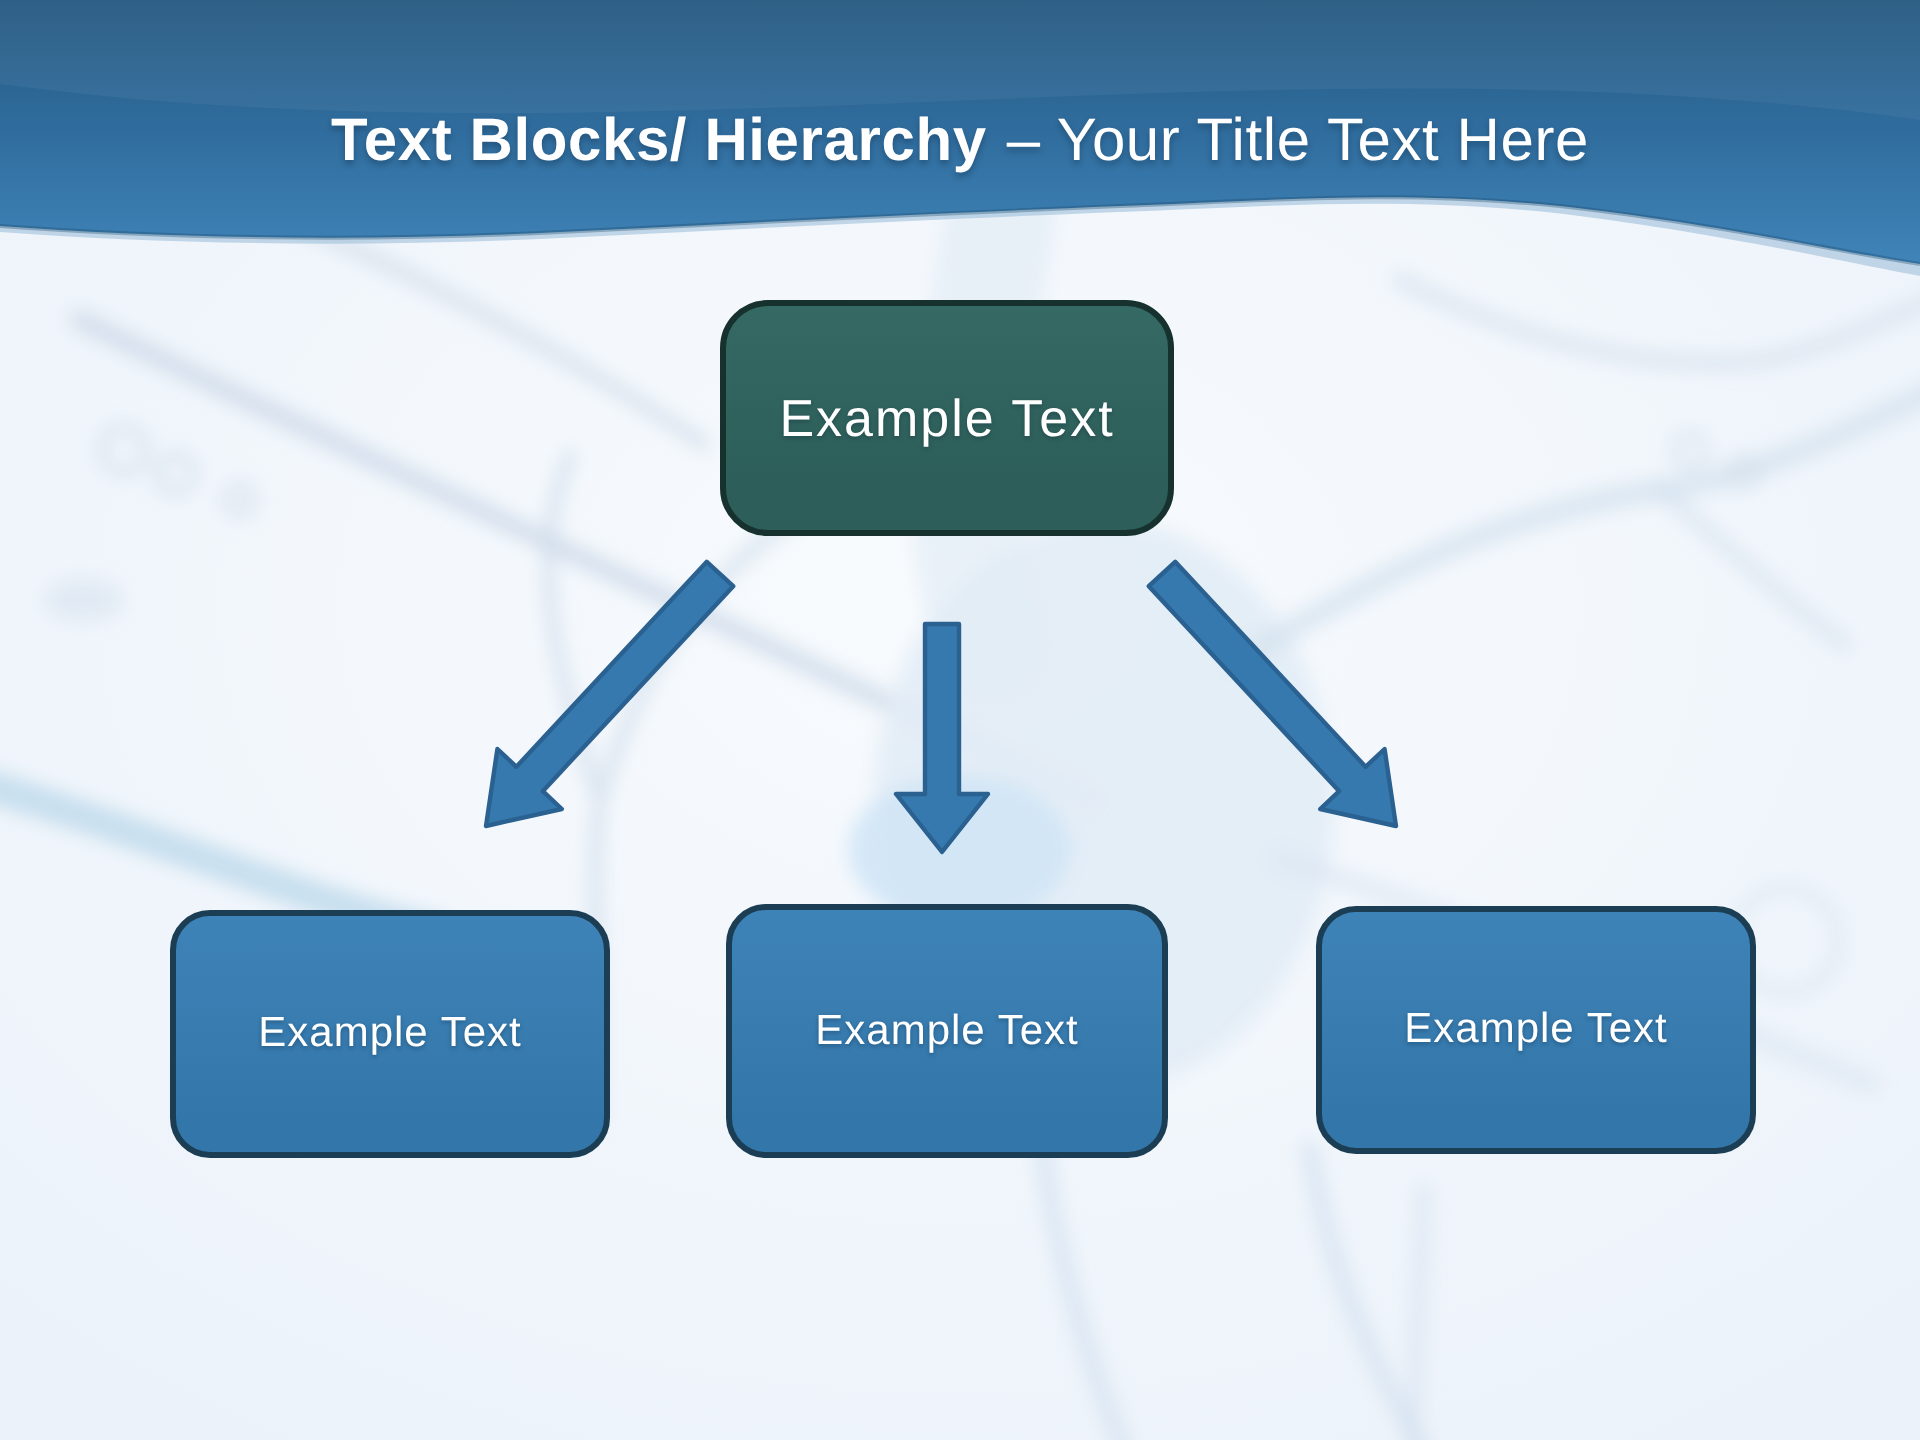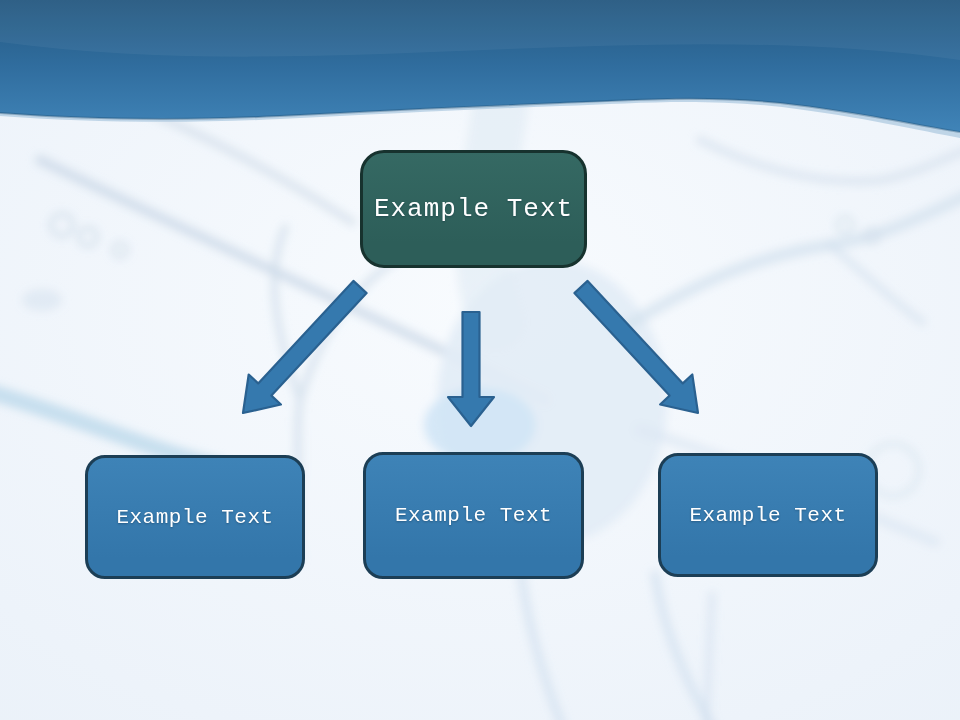--- a/index.html
+++ b/index.html
@@ -21,21 +21,20 @@
     white-space:nowrap;
   }
   .slide-title .t-bold{font-weight:700;}
   .slide-title .t-reg{font-weight:400;margin-left:10px;}
 
   
   .node{
     position:absolute;display:flex;align-items:center;justify-content:center;
     color:var(--node-text,#fff);box-sizing:border-box;text-align:center;
     text-shadow:0 1px 2px rgba(10,35,55,.35);
-    font-family:Liberation Mono, monospace;
   }
   .node-root{
     left:360px;top:150px;width:227px;height:118px;
     background:linear-gradient(180deg,var(--root-fill-light,#356963) 0%,var(--root-fill,#2d5e59) 80%);
     border:3px solid var(--root-border,#17322e);
     border-radius:24px;font-size:26px;letter-spacing:1px;
   }
   .node-child{
     width:220px;height:124px;
     background:linear-gradient(180deg,var(--child-fill-light,#3e83b7) 0%,var(--child-fill,#3376aa) 85%);
@@ -92,20 +91,23 @@
         <stop offset="0.5" style="stop-color:var(--header-mid,#306d9e)"></stop>
         <stop offset="1" style="stop-color:var(--header-bottom,#4084b8)"></stop>
       </linearGradient>
     </defs>
     <path d="M0,0 L0,116 C80,122 180,124 280,119 C380,114 460,110 560,106 C640,103 700,98 782,107 C862,117 922,131 960,138 L960,0 Z" style="fill:var(--wave-under,#9fc0da)" opacity="0.6"></path>
     <path d="M0,0 L0,113 C80,119 180,121 280,116 C380,111 460,107 560,103 C640,100 700,95 780,103 C860,112 920,126 960,132 L960,0 Z" fill="url(#hdr)"></path>
     <path d="M0,113 C80,119 180,121 280,116 C380,111 460,107 560,103 C640,100 700,95 780,103 C860,112 920,126 960,132" fill="none" style="stroke:var(--wave-edge,#1c4a6e)" stroke-opacity="0.35" stroke-width="2"></path>
     <path d="M0,0 H960 V60 C640,15 320,85 0,42 Z" fill="#ffffff" opacity="0.05"></path>
   </svg>
 
+  <div class="slide-title">
+    <span class="t-bold">Text Blocks/ Hierarchy</span><span class="t-reg">– Your Title Text Here</span>
+  </div>
 
   <svg class="arrows" width="960" height="720" viewBox="0 0 960 720" aria-hidden="true">
     <polygon class="arrow" points="353.4,280.9 366.6,293.1 271.4,395.6 280.9,404.5 243,413 248.7,374.5 258.2,383.4"></polygon>
     <polygon class="arrow" points="462.5,312 479.5,312 479.5,397 494,397 471,426 448,397 462.5,397"></polygon>
     <polygon class="arrow" points="587.6,280.9 682.8,383.4 692.3,374.5 698,413 660.1,404.5 669.6,395.6 574.4,293.1"></polygon>
   </svg>
 
   <div class="node node-root">
     <span>Example Text</span>
   </div>

